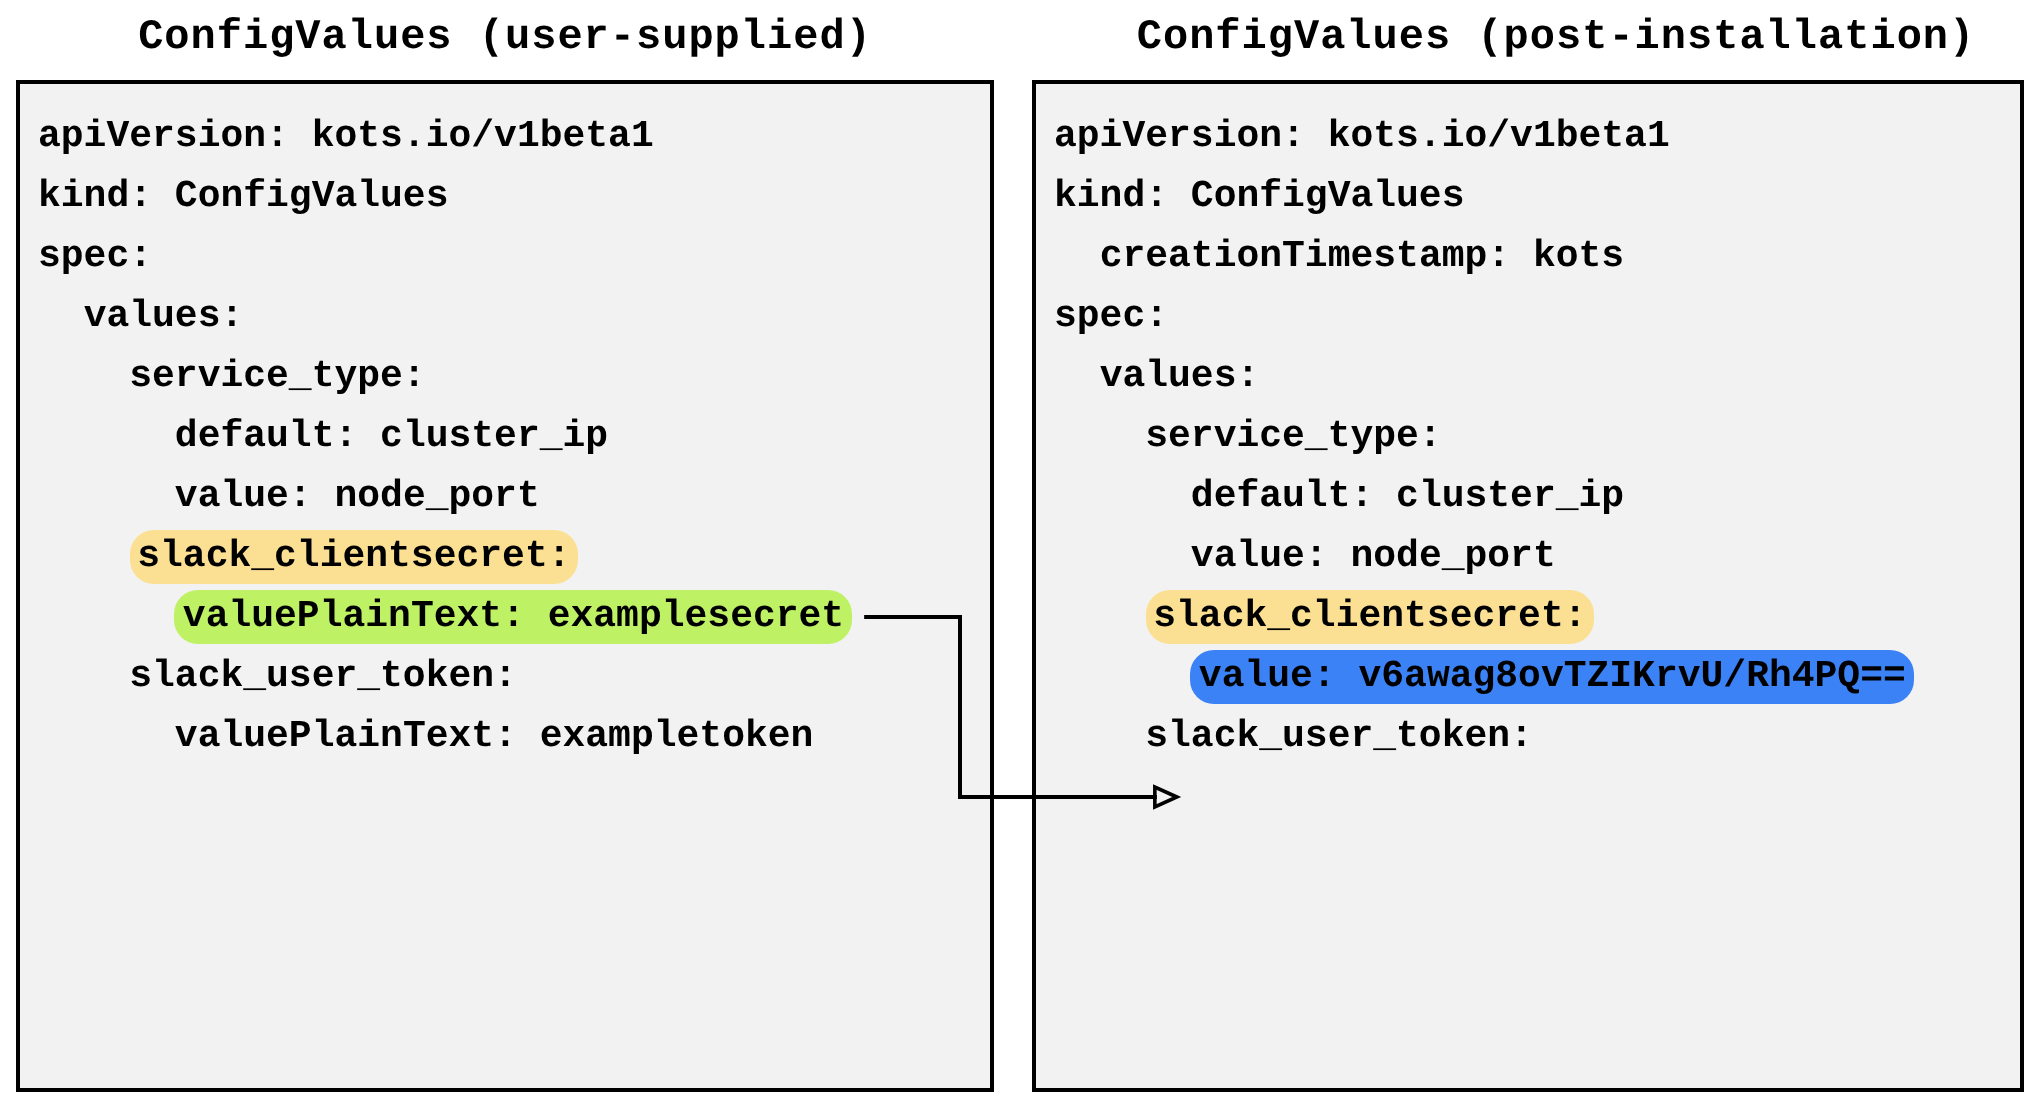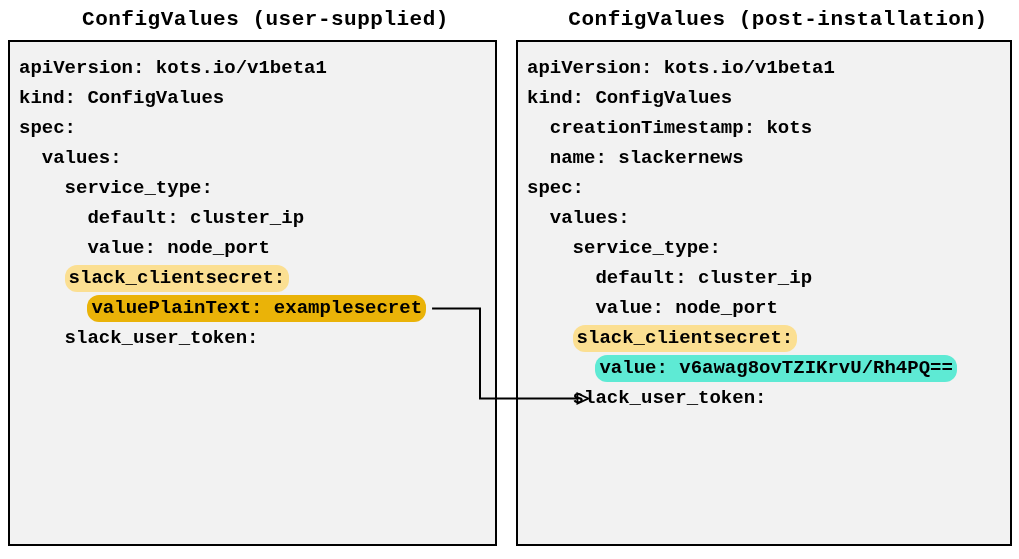--- a/index.html
+++ b/index.html
@@ -14,21 +14,21 @@
   }
   .panel-title{
     position:absolute;
     top:7px;
     font-size:21px;
     line-height:26px;
     text-align:center;
     letter-spacing:0.5px;
     white-space:pre;
   }
-  #title-left{left:21px;width:489px;}
+  #title-left{left:8px;width:489px;}
   #title-right{left:530px;width:496px;text-align:center;}
   .panel{
     position:absolute;
     top:40px;height:506px;
     box-sizing:border-box;
     border:2px solid #000;
     padding:11px 9px;
     overflow:hidden;
   }
   #panel-left{left:8px;width:489px;}
@@ -60,37 +60,36 @@
 
   <div class="panel" id="panel-left" style="background: rgb(242, 242, 242); border-color: rgb(0, 0, 0);">
       <div class="code-line"><span>apiVersion: kots.io/v1beta1</span></div>
       <div class="code-line"><span>kind: ConfigValues</span></div>
       <div class="code-line"><span>spec:</span></div>
       <div class="code-line"><span>  </span><span>values:</span></div>
       <div class="code-line"><span>    </span><span>service_type:</span></div>
       <div class="code-line"><span>      </span><span>default: cluster_ip</span></div>
       <div class="code-line"><span>      </span><span>value: node_port</span></div>
       <div class="code-line"><span>    </span><span class="hl" style="background: rgb(251, 223, 146);">slack_clientsecret:</span></div>
-      <div class="code-line"><span>      </span><span class="hl" style="background: #eab308;">valuePlainText: examplesecret</span></div>
+      <div class="code-line"><span>      </span><span class="hl" style="background: #bef264;">valuePlainText: examplesecret</span></div>
       <div class="code-line"><span>    </span><span>slack_user_token:</span></div>
-      <div class="code-line"><span>      </span></div>
+      <div class="code-line"><span>      </span><span>valuePlainText: exampletoken</span></div>
     </div>
 
   <div class="panel" id="panel-right" style="background: rgb(242, 242, 242); border-color: rgb(0, 0, 0);">
       <div class="code-line"><span>apiVersion: kots.io/v1beta1</span></div>
       <div class="code-line"><span>kind: ConfigValues</span></div>
       <div class="code-line"><span>  </span><span>creationTimestamp: kots</span></div>
-      <div class="code-line"><span>  </span><span>name: slackernews</span></div>
       <div class="code-line"><span>spec:</span></div>
       <div class="code-line"><span>  </span><span>values:</span></div>
       <div class="code-line"><span>    </span><span>service_type:</span></div>
       <div class="code-line"><span>      </span><span>default: cluster_ip</span></div>
       <div class="code-line"><span>      </span><span>value: node_port</span></div>
       <div class="code-line"><span>    </span><span class="hl" style="background: rgb(251, 223, 146);">slack_clientsecret:</span></div>
-      <div class="code-line"><span>      </span><span class="hl" style="background: #5eead4;">value: v6awag8ovTZIKrvU/Rh4PQ==</span></div>
+      <div class="code-line"><span>      </span><span class="hl" style="background: #3b82f6;">value: v6awag8ovTZIKrvU/Rh4PQ==</span></div>
       <div class="code-line"><span>    </span><span>slack_user_token:</span></div>
       <div class="code-line"><span>      </span></div>
     </div>
 
   <svg id="arrow-overlay" viewBox="0 0 1019 559">
     <path id="arrow-shaft" fill="none" stroke-width="2" d="M 432.078125 308.5 H 480 V 398.5 H 578.421875" stroke="#000000"></path>
     <polygon id="arrow-head" fill="none" stroke-width="1.8" points="588.421875,398.5 577.421875,393.5 577.421875,403.5" stroke="#000000"></polygon>
   </svg>
 
 </div>

